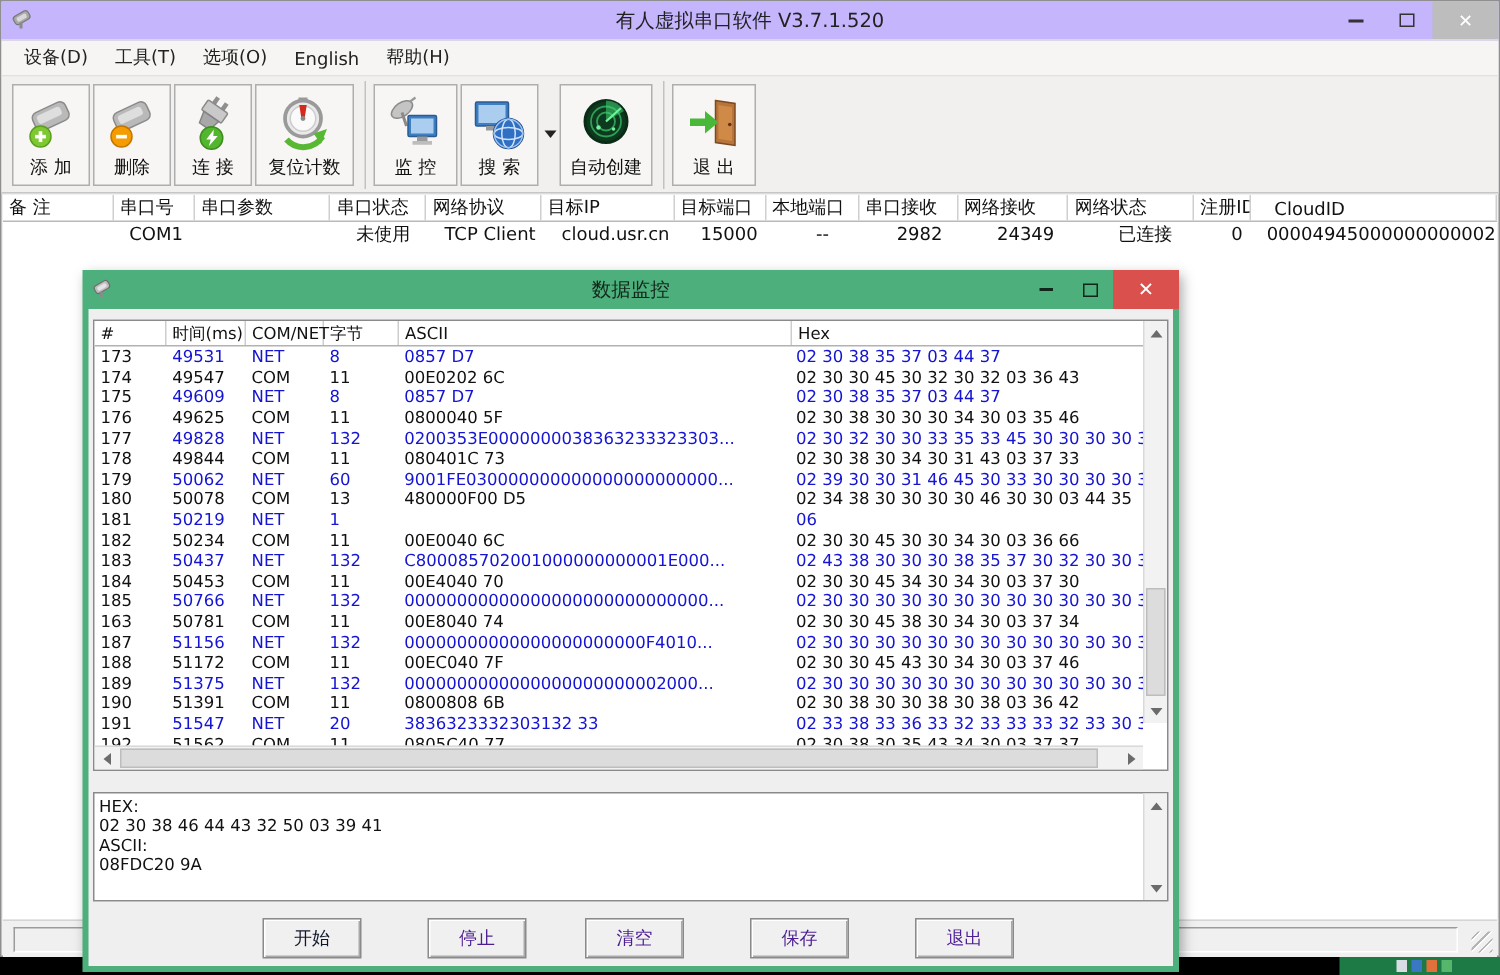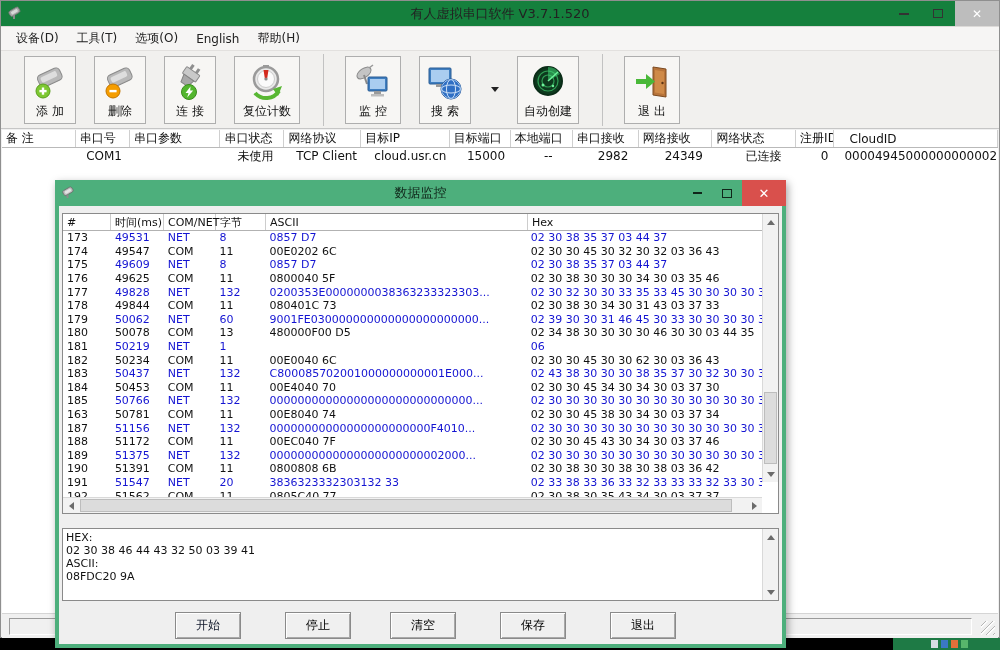--- a/index.html
+++ b/index.html
@@ -2,37 +2,37 @@
 <html><head>
 <meta charset="utf-8">
 <style>
   * { margin:0; padding:0; box-sizing:border-box; }
   html,body { width:1000px; height:650px; overflow:hidden; background:#000;
     font-family:"DejaVu Sans","Liberation Sans",sans-serif; font-size:12px; color:#111; }
 
   
   .main-window { position:absolute; left:0; top:0; width:1000px; height:638px;
     background:#f0f0f0; border:1px solid #8f8f8f; }
-  .titlebar { position:relative; height:26px; background:#15803d; border-bottom:1px solid #dcdad8;
+  .titlebar { position:relative; height:26px; background:#c4b5fd; border-bottom:1px solid #dcdad8;
     display:flex; align-items:center; }
   .titlebar .title { position:absolute; left:0; right:0; text-align:center; font-size:13px; color:#222; }
   .app-ico { margin-left:6px; }
   .win-controls { position:absolute; right:0; top:0; height:25px; display:flex; align-items:center; }
   .wc-btn { width:34px; height:25px; display:flex; align-items:center; justify-content:center; }
   .glyph-min { width:10px; height:2px; background:#333; }
   .glyph-max { width:10px; height:9px; border:1px solid #333; }
   .wc-close-inactive { width:44px; height:25px; background:#bdbdbd; color:#fff;
     display:flex; align-items:center; justify-content:center; font-size:12px; }
 
   .menubar { height:24px; background:#f6f5f4; border-bottom:1px solid #e2e0de;
     display:flex; align-items:center; padding-left:6px; }
   .menu-item { padding:3px 9px; color:#222; }
 
   .toolbar { height:78px; background:#f1f0ee; border-bottom:1px solid #c6c6c6;
-    display:flex; align-items:center; padding-left:23px;gap:16px; }
+    display:flex; align-items:center; padding-left:7px; }
   .tbtn { height:68px; border:1px solid #aeaeae; background:#f7f6f4; margin-right:2px;
     display:flex; flex-direction:column; align-items:center; justify-content:flex-end;
     padding-bottom:3px; font-size:12px; }
   .tbtn svg { margin-bottom:1px; }
   .tsep { width:1px; height:72px; background:#c2c2c2; margin:0 5px; }
   .drop-arrow { width:12px; height:68px; display:flex; align-items:center; justify-content:center; }
   .tri-down { width:0; height:0; border-left:4px solid transparent; border-right:4px solid transparent; border-top:5px solid #222; }
 
   
   .list-area { position:absolute; left:1px; right:1px; top:129px; height:483px; background:#fff; }
@@ -87,21 +87,21 @@
   .v-thumb { position:absolute; left:1px; right:1px; top:178px; height:72px; background:#dcdcdc; border:1px solid #bdbdbd; }
   .h-thumb { position:absolute; left:17px; top:1px; height:13px; width:652px; background:#dcdcdc; border:1px solid #bdbdbd; }
 
   .infobox { position:absolute; left:3px; top:322px; width:717px; height:73px; background:#fff;
     border:1px solid #8a8a8a; font-size:11px; line-height:13px; padding:2px 2px 2px 3px; }
   .info-scroll { position:absolute; right:0; top:0; bottom:0; width:16px; background:#f2f2f2; border-left:1px solid #d9d9d9; }
 
   .btn-row { position:absolute; left:0; right:0; top:406px; height:28px; }
   .btn95 { position:absolute; width:66px; height:27px; background:#f0f0f0; border:1px solid #8a8a8a;
     box-shadow:inset 1px 1px 0 #ffffff, inset -1px -1px 0 #a9a9a9;
-    display:flex; align-items:center; justify-content:center; font-size:12px; color:#000000; }
+    display:flex; align-items:center; justify-content:center; font-size:12px; color:#4c1d95; }
   .btn95.disabled { color:#0f172a; }
 </style>
 </head>
 <body>
 
 <div class="main-window">
 
   <div class="titlebar">
     <span class="app-ico">
       <svg width="15" height="15" viewBox="0 0 15 15">
@@ -390,21 +390,21 @@
             <div class="tcell c3 blue">1</div>
             <div class="tcell c4 blue"></div>
             <div class="tcell c5 blue">06</div>
           </div>
           <div class="trow">
             <div class="tcell c0">182</div>
             <div class="tcell c1">50234</div>
             <div class="tcell c2">COM</div>
             <div class="tcell c3">11</div>
             <div class="tcell c4">00E0040 6C</div>
-            <div class="tcell c5">02 30 30 45 30 30 62 30 03 36 43</div>
+            <div class="tcell c5">02 30 30 45 30 30 34 30 03 36 66</div>
           </div>
           <div class="trow">
             <div class="tcell c0">183</div>
             <div class="tcell c1 blue">50437</div>
             <div class="tcell c2 blue">NET</div>
             <div class="tcell c3 blue">132</div>
             <div class="tcell c4 blue">C800085702001000000000001E000...</div>
             <div class="tcell c5 blue">02 43 38 30 30 30 38 35 37 30 32 30 30 31 30 30 30 30 ..</div>
           </div>
           <div class="trow">

